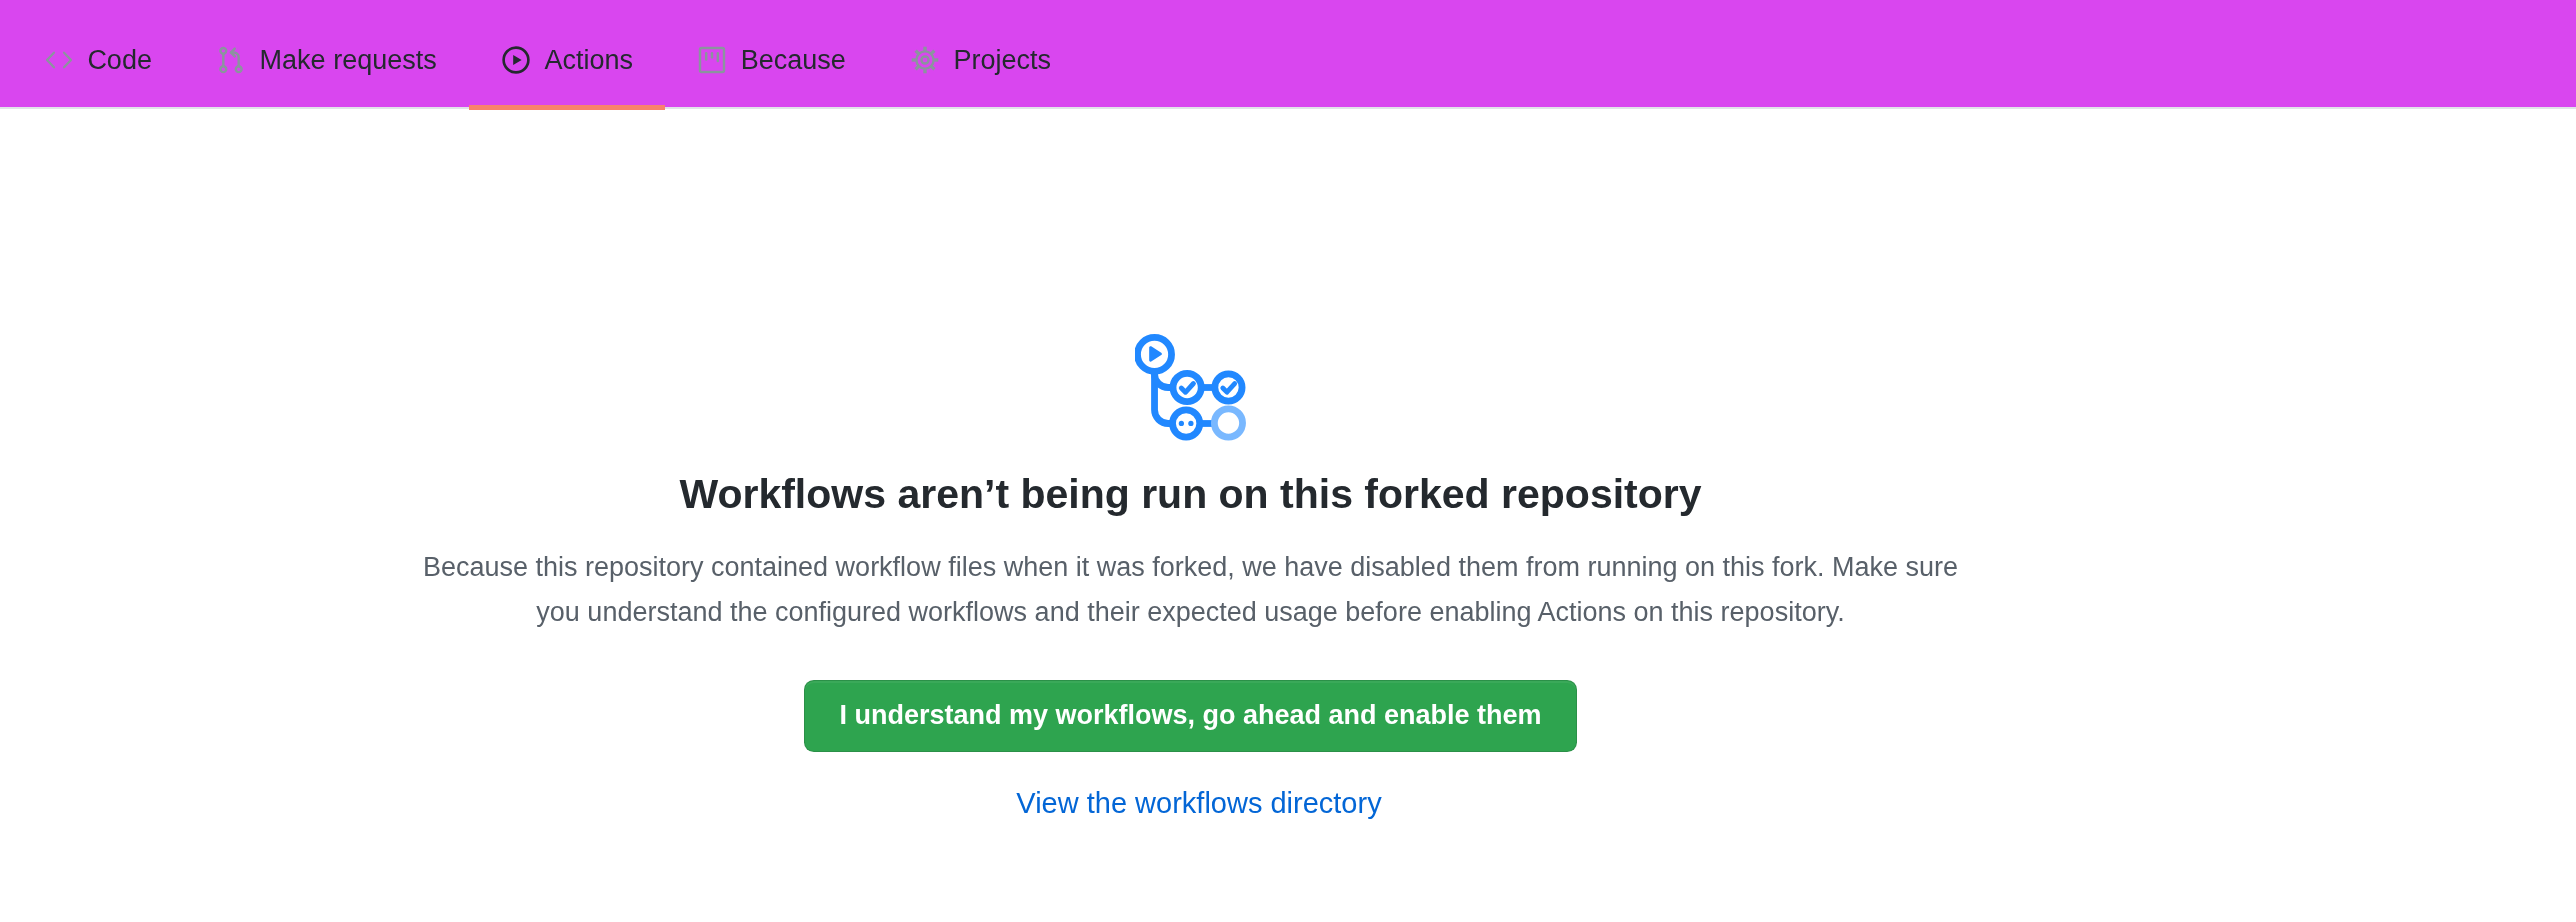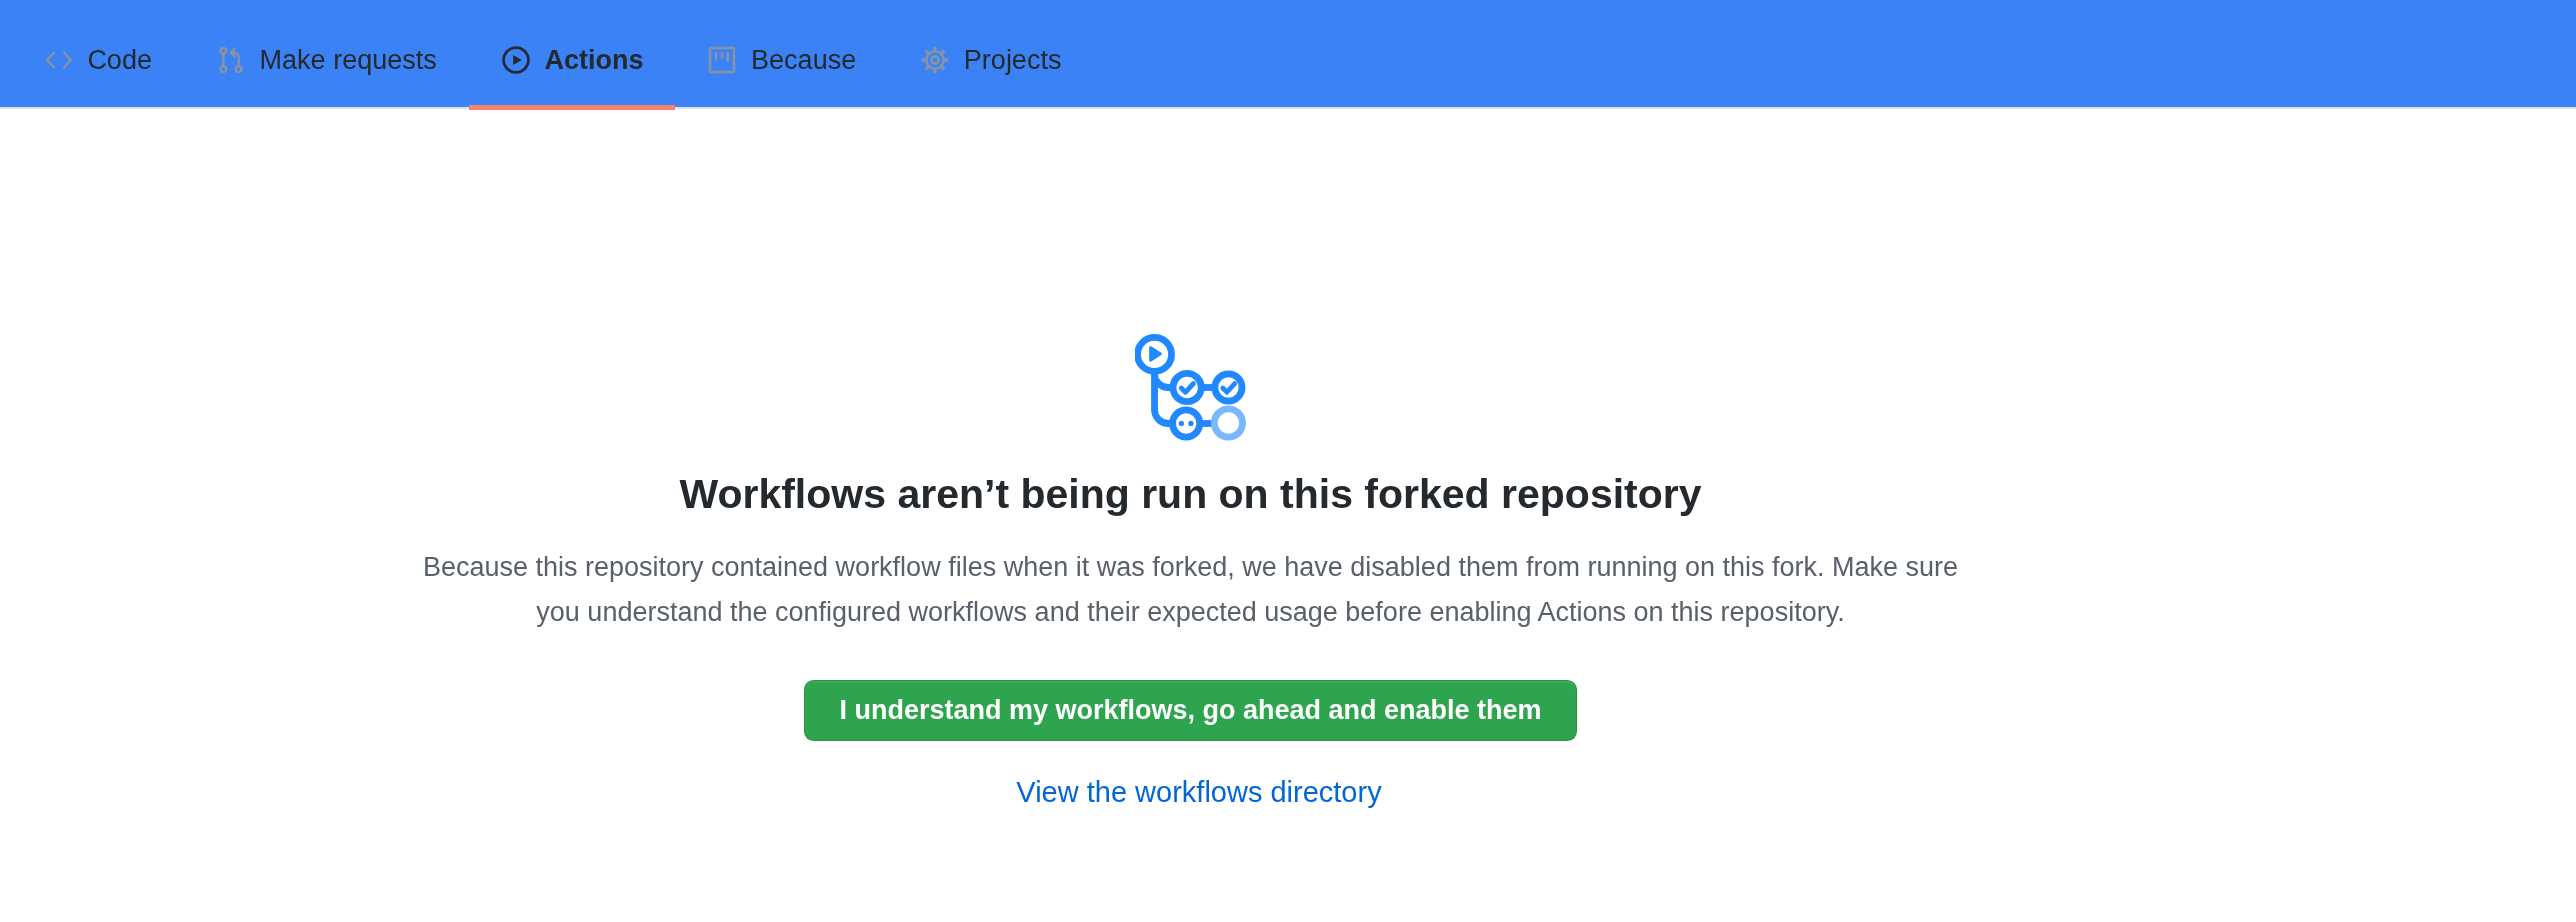--- a/index.html
+++ b/index.html
@@ -7,21 +7,21 @@
     width: 2576px; height: 923px;
     background: #ffffff;
     font-family: "Liberation Sans", "DejaVu Sans", sans-serif;
     color: #24292e;
     overflow: hidden;
   }
   
   .reponav {
     height: 93px;
     padding: 13.7px 0 0 11.7px;
-    background: #3b82f6;
+    background: #d946ef;
     border-bottom: 2.9px solid #e1e4e8;
     display: flex;
     align-items: stretch;
   }
   .tab {
     display: flex;
     align-items: center;
     gap: 13.7px;
     padding: 0 32px;
     font-size: 27px;
@@ -31,21 +31,21 @@
     cursor: pointer;
     white-space: nowrap;
   }
   .tab .ticon {
     width: 30px; height: 30px;
     color: #8b949e;
     display: flex; align-items: center; justify-content: center;
     flex: none;
   }
   .tab .ticon svg { width: 30px; height: 30px; display: block; }
-  .tab.active { font-weight: 700; }
+  .tab.active { font-weight: 400; }
   .tab.active .ticon { color: #24292e; }
   .tab.active::after {
     content: "";
     position: absolute;
     left: 0; right: 0; bottom: -2.9px;
     height: 4.9px;
     background: #f9826c;
   }
   
   .main { width: 2381px; text-align: center; }
@@ -61,21 +61,21 @@
   .bs-desc {
     margin: 24px auto 0 auto;
     max-width: 1573px;
     font-size: 27px;
     line-height: 45px;
     color: #586069;
   }
   .bs-button {
     margin-top: 45px;
     display: inline-block;
-    height: 61px;
+    height: 72px;
     padding: 0 34px;
     background: #2ea44f;
     color: #ffffff;
     font-family: inherit;
     font-size: 27px;
     font-weight: 700;
     line-height: 59px;
     border: 1px solid rgba(27,31,35,0.15);
     border-radius: 9.8px;
     box-shadow: inset 0 2px 0 rgba(255,255,255,0.06);

